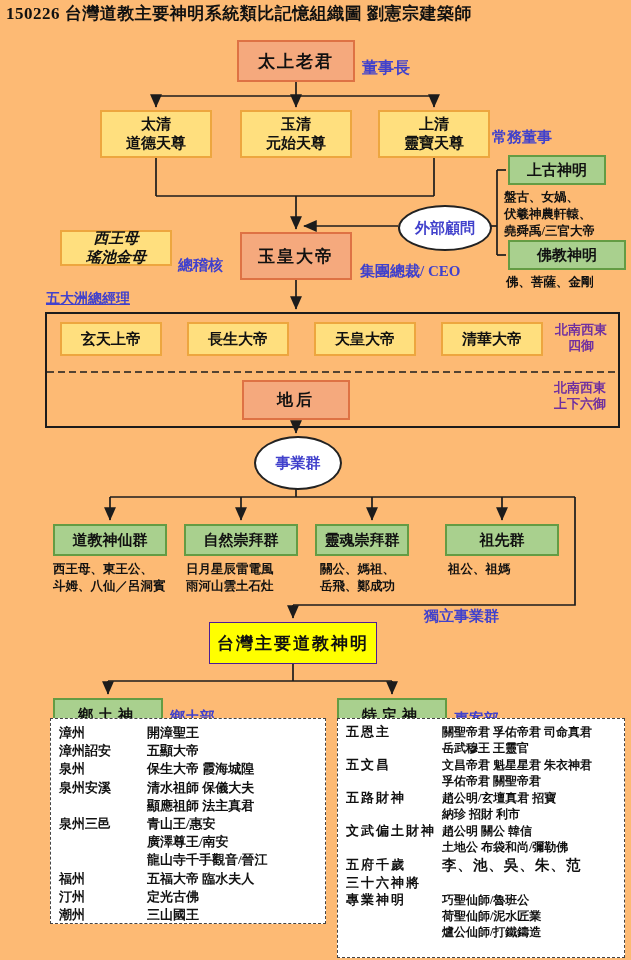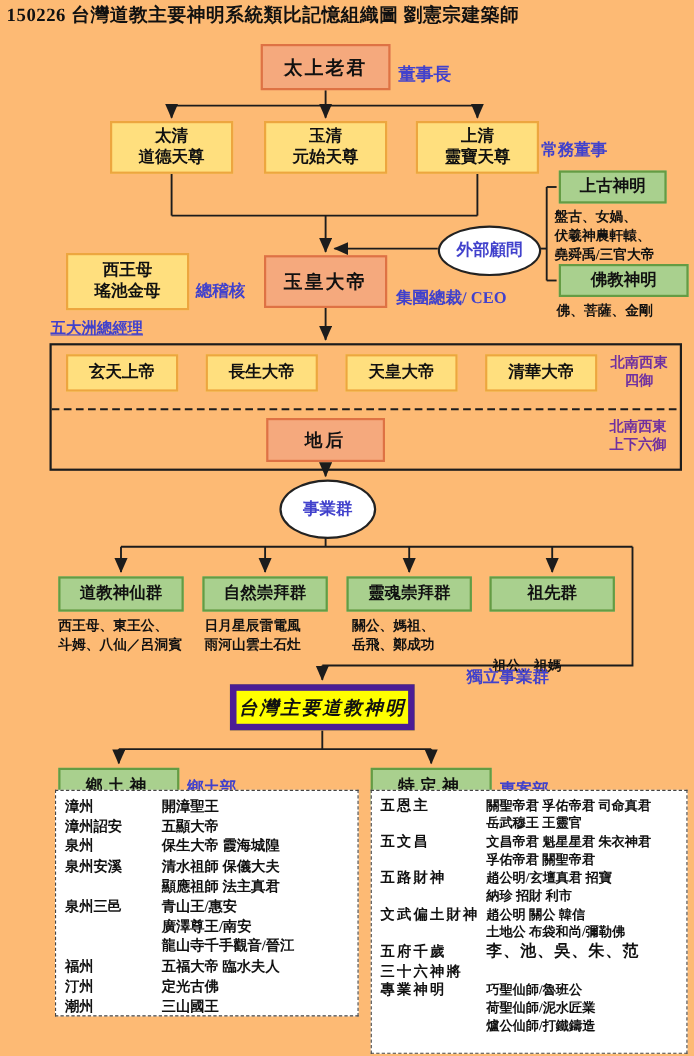--- a/index.html
+++ b/index.html
@@ -5,21 +5,21 @@
   html,body{margin:0;padding:0;background:#fff;}
   body{font-family:"Liberation Serif","DejaVu Serif",serif;color:#111;}
   #canvas{position:relative;width:631px;height:960px;background:#fdba74;overflow:hidden;}
   svg.wires{position:absolute;left:0;top:0;z-index:1;}
   .abs{position:absolute;box-sizing:border-box;}
   .box{position:absolute;box-sizing:border-box;z-index:2;display:flex;flex-direction:column;
        align-items:center;justify-content:center;text-align:center;font-weight:bold;color:#111;}
   .salmon{background:#F5A97D;border:2px solid #DE7244;}
   .yellow{background:#FFDF7E;border:2px solid #EDA63F;}
   .green{background:#A9D08E;border:2px solid #649C44;}
-  .hl{background:#FFFF00;border:6px solid #4c1d95;font-style:italic;}
+  .hl{background:#FFFF00;border:1px solid #4c1d95;}
   .ellipse{position:absolute;z-index:2;display:flex;align-items:center;justify-content:center;
            border:2px solid #222;border-radius:50%;background:#fff;font-weight:bold;}
   .blue{color:#4141CC;}
   .purple{color:#7030A0;}
   .lbl{position:absolute;z-index:2;font-weight:bold;white-space:nowrap;}
   .u{text-decoration:underline;}
   .pre{white-space:pre-line;}
   .members{position:absolute;z-index:2;font-weight:bold;font-size:12.5px;line-height:17px;white-space:pre-line;}
   .t15{font-size:15px;line-height:19px;}
   .t16{font-size:16px;}
@@ -113,21 +113,21 @@
   <div class="lbl blue t15" style="left:492px;top:128px;">常務董事</div>
 
   <div class="ellipse blue t15" style="left:398px;top:205px;width:90px;height:42px;">外部顧問</div>
   <div class="box green t15" style="left:508px;top:155px;width:98px;height:30px;">上古神明</div>
   <div class="members" style="left:504px;top:189px;width:126px;">盤古、女媧、
 伏羲神農軒轅、
 堯舜禹/三官大帝</div>
   <div class="box green t15" style="left:508px;top:240px;width:118px;height:30px;">佛教神明</div>
   <div class="members" style="left:506px;top:274px;width:126px;">佛、菩薩、金剛</div>
 
-  <div class="box yellow t15" style="left:60px;top:230px;width:112px;height:52px;">
+  <div class="box yellow t15" style="left:60px;top:230px;width:112px;height:36px;font-style:italic;">
     <span>西王母</span>
     <span>瑤池金母</span>
   </div>
   <div class="lbl blue t15" style="left:178px;top:256px;">總稽核</div>
   <div class="box salmon t17" style="left:240px;top:232px;width:112px;height:48px;">玉皇大帝</div>
   <div class="lbl blue t15" style="left:360px;top:262px;">集團總裁/ CEO</div>
 
   <div class="lbl blue u" style="left:46px;top:290px;font-size:14px;">五大洲總經理</div>
 
   <div class="abs" style="left:45px;top:312px;width:575px;height:116px;border:2px solid #1C1C1C;z-index:2;background:transparent;"></div>
@@ -138,29 +138,29 @@
   <div class="lbl purple pre" style="left:546px;top:322px;width:70px;font-size:13px;line-height:16px;text-align:center;white-space:pre-line;z-index:3;">北南西東
 四御</div>
   <div class="box salmon t16" style="left:242px;top:380px;width:108px;height:40px;z-index:3;letter-spacing:3px;">地后</div>
   <div class="lbl purple pre" style="left:542px;top:380px;width:76px;font-size:13px;line-height:16px;text-align:center;white-space:pre-line;z-index:3;">北南西東
 上下六御</div>
 
   <div class="ellipse blue t15" style="left:254px;top:436px;width:84px;height:50px;">事業群</div>
 
   <div class="box green t15" style="left:53px;top:524px;width:114px;height:32px;">道教神仙群</div>
   <div class="box green t15" style="left:184px;top:524px;width:114px;height:32px;">自然崇拜群</div>
-  <div class="box green t15" style="left:315px;top:524px;width:114px;height:32px;">靈魂崇拜群</div>
+  <div class="box green t15" style="left:315px;top:524px;width:94px;height:32px;">靈魂崇拜群</div>
   <div class="box green t15" style="left:445px;top:524px;width:114px;height:32px;">祖先群</div>
   <div class="members" style="left:53px;top:561px;width:150px;">西王母、東王公、
 斗姆、八仙／呂洞賓</div>
   <div class="members" style="left:186px;top:561px;width:130px;">日月星辰雷電風
 雨河山雲土石灶</div>
   <div class="members" style="left:320px;top:561px;width:120px;">關公、媽祖、
 岳飛、鄭成功</div>
-  <div class="members" style="left:448px;top:561px;width:120px;margin-top:36px;">祖公、祖媽</div>
+  <div class="members" style="left:448px;top:561px;width:120px;">祖公、祖媽</div>
 
   <div class="box hl t17" style="left:209px;top:622px;width:168px;height:42px;">台灣主要道教神明</div>
   <div class="lbl blue t15" style="left:384px;top:607px;margin-left:40px;">獨立事業群</div>
 
   <div class="box green t15 sp" style="left:53px;top:698px;width:110px;height:34px;">鄉土神</div>
   <div class="lbl blue u t15" style="left:170px;top:708px;">鄉土部</div>
 
   <div class="box green t15 sp" style="left:337px;top:698px;width:110px;height:34px;">特定神</div>
   <div class="lbl blue u t15" style="left:454px;top:710px;">專案部</div>
 

